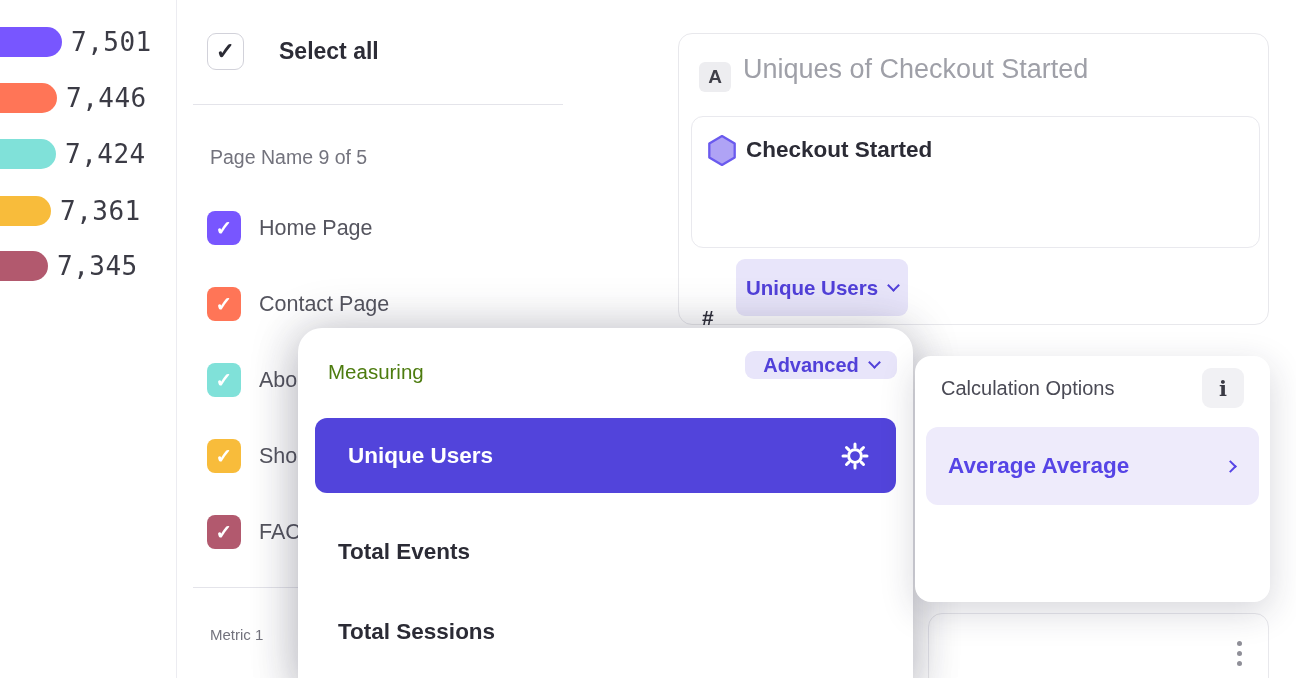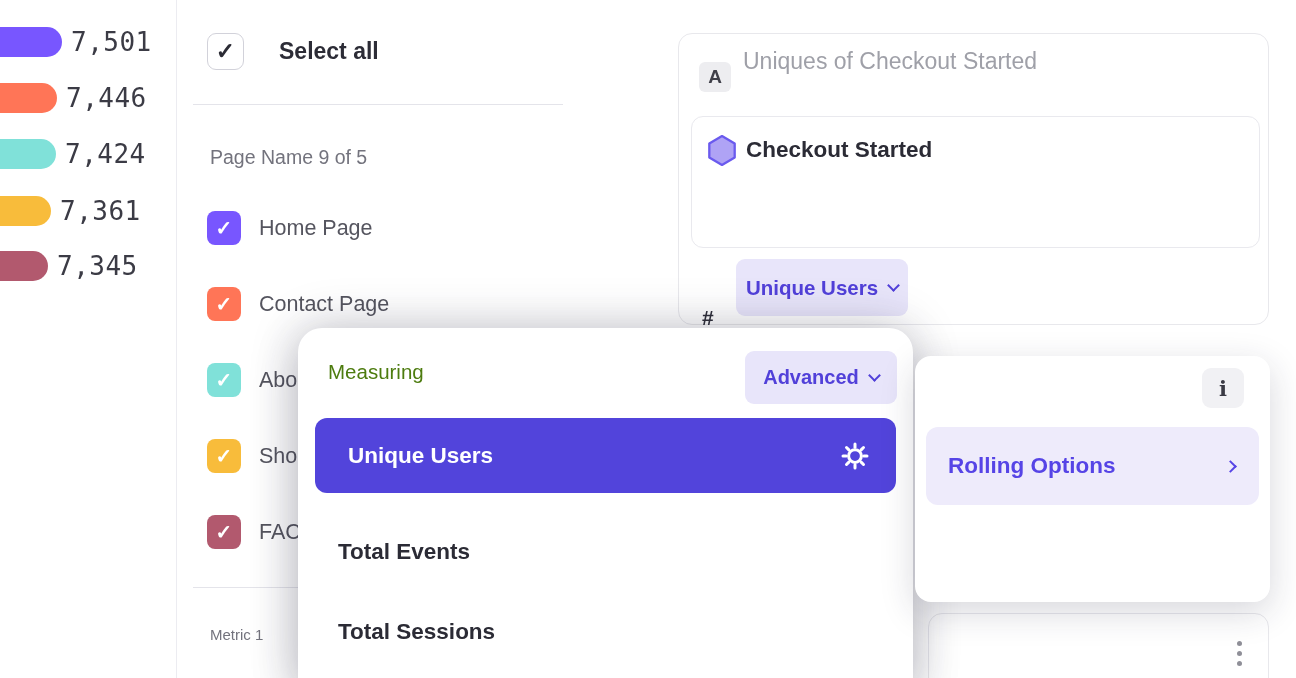--- a/index.html
+++ b/index.html
@@ -41,23 +41,23 @@
 
   
   .card { position:absolute; background:#fff; border:1px solid #e8e8ec; border-radius:14px; }
   .qb-card { left:678px; top:33px; width:591px; height:292px; }
   .series-badge {
     position:absolute; left:20px; top:28px; width:32px; height:30px;
     background:#ededf0; border-radius:6px; display:flex; align-items:center; justify-content:center;
     font-size:19px; font-weight:700; color:#3f3f49;
   }
   .series-input {
-    position:absolute; left:64px; top:8px; width:490px; height:38px;
+    position:absolute; left:64px; top:16px; width:490px; height:38px;
     border:none; outline:none; background:transparent;
-    font-family:"Liberation Sans", sans-serif; font-size:23px; color:#0369a1;
+    font-family:"Liberation Sans", sans-serif; font-size:27px; color:#0369a1;
   }
   .series-input::placeholder { color:#9fa0a8; opacity:1; }
   .events-card { position:absolute; left:12px; top:82px; width:569px; height:132px; border:1px solid #e9e9ee; border-radius:12px; background:#fff; }
   .event-row { height:66px; display:flex; align-items:center; padding-left:15px; gap:9px; cursor:pointer; }
   .event-name { font-size:22.5px; font-weight:700; color:#2b2b35; }
   .add-event-text { font-size:22.5px; font-weight:500; color:#9fa0a8; }
   .hash { position:absolute; left:23px; top:272px; font-size:21px; font-weight:700; color:#2f2f3a; }
   .pill {
     display:flex; align-items:center; justify-content:center; gap:11px;
     border-radius:9px; font-weight:600; cursor:pointer;
@@ -75,21 +75,21 @@
   .kebab span { width:5px; height:5px; border-radius:50%; background:#8f8f98; }
 
   
   .measuring-popup {
     position:absolute; left:298px; top:328px; width:615px; height:360px;
     background:#fff; border-radius:24px 24px 0 0;
     box-shadow:0 -2px 50px rgba(35,35,60,0.20), 0 14px 45px rgba(35,35,60,0.22);
     z-index:10;
   }
   .measuring-title { position:absolute; left:30px; top:32px; font-size:20.5px; font-weight:500; color:#4d7c0f; }
-  .advanced-pill { position:absolute; left:447px; top:23px; width:152px; height:53px; font-size:20px; }
+  .advanced-pill { position:absolute; left:447px; top:23px; width:152px; height:28px; font-size:20px; }
   .selected-row {
     position:absolute; left:17px; top:90px; width:581px; height:75px;
     border-radius:12px; display:flex; align-items:center;
     padding:0 26px 0 33px; cursor:pointer;
   }
   .selected-row-label { font-size:22.5px; font-weight:600; color:#fff; }
   .gear { margin-left:auto; display:flex; cursor:pointer; }
   .menu-option { position:absolute; left:17px; width:581px; height:56px; display:flex; align-items:center; padding-left:23px; cursor:pointer; }
   .menu-option span { font-size:22.5px; font-weight:600; color:#2b2b35; }
 
@@ -235,20 +235,21 @@
   </div>
   <div class="menu-option" style="top:276px">
     <span>Total Sessions</span>
   </div>
   <div class="menu-option" style="top:196px">
     <span>Total Events</span>
   </div>
 </div>
 
 <div class="calc-popup">
+  <span class="calc-title">Calculation Options</span>
   <div class="info-btn">
     <span>i</span>
   </div>
   <div class="calc-row" style="background: rgb(238, 235, 251); color: rgb(86, 68, 230);">
-    <span>Rolling Options</span>
+    <span>Average Average</span>
     <i class="chv right" style="margin-left:auto"></i>
   </div>
 </div>
 
 </body></html>

